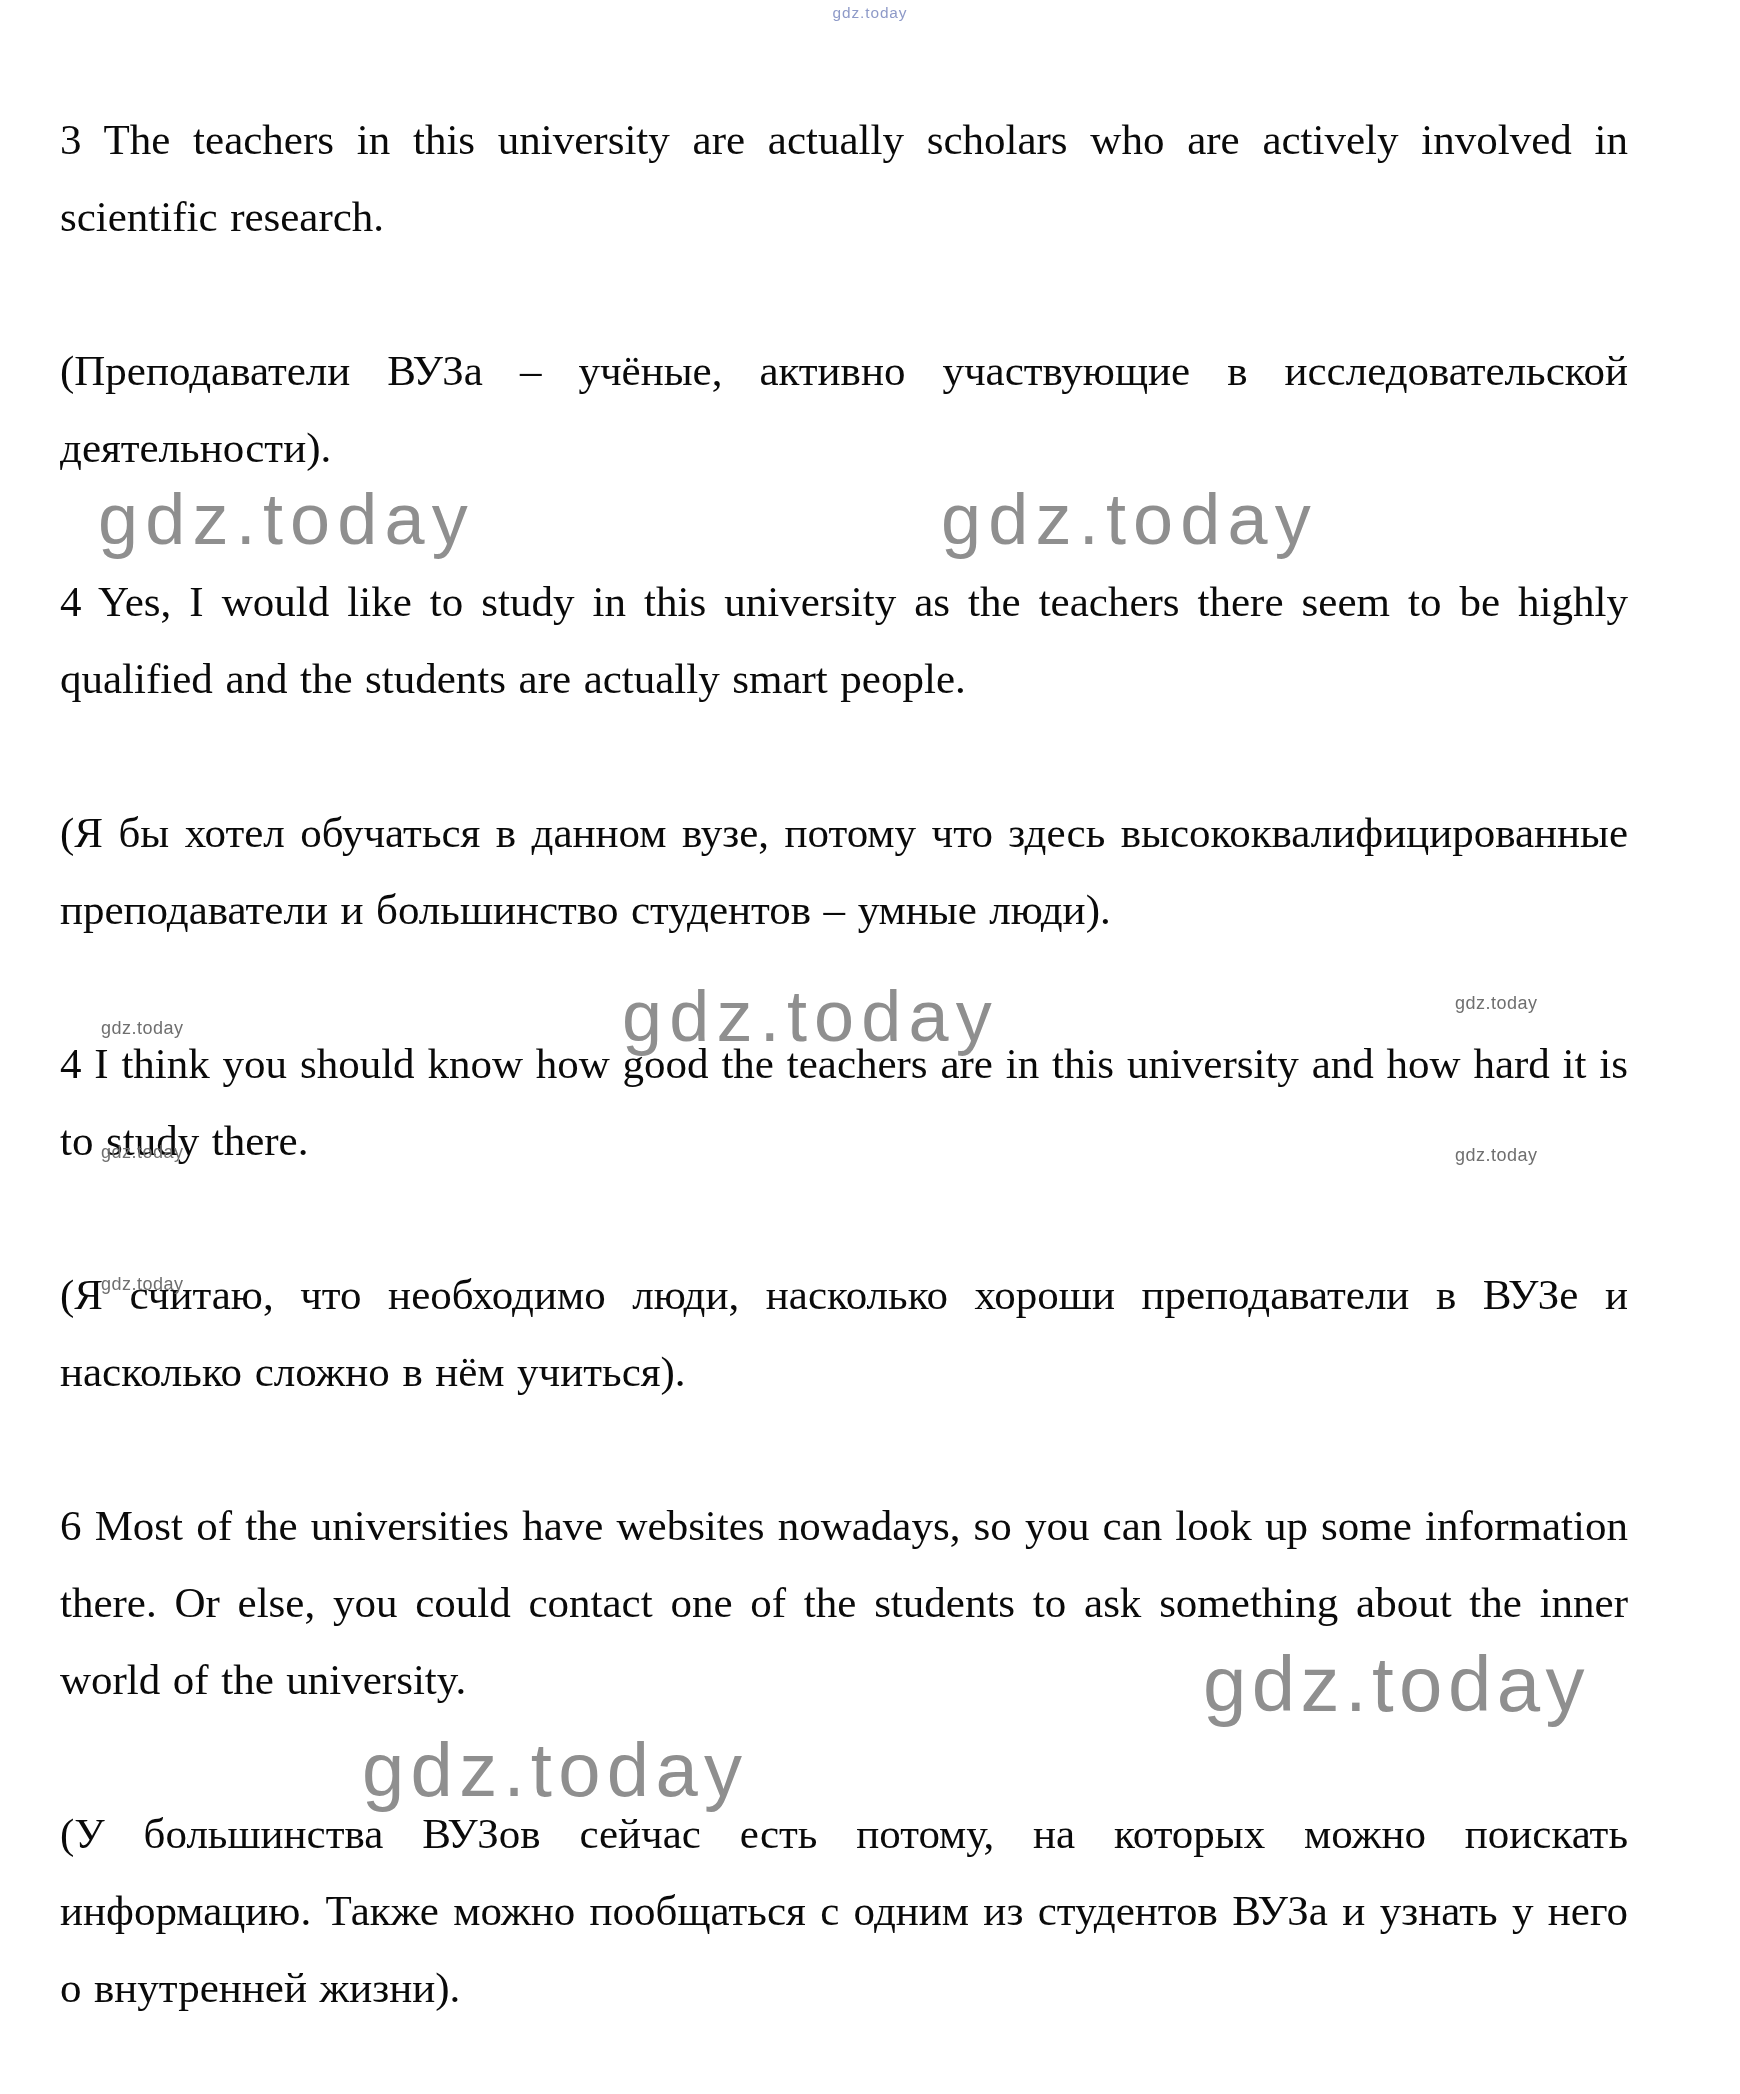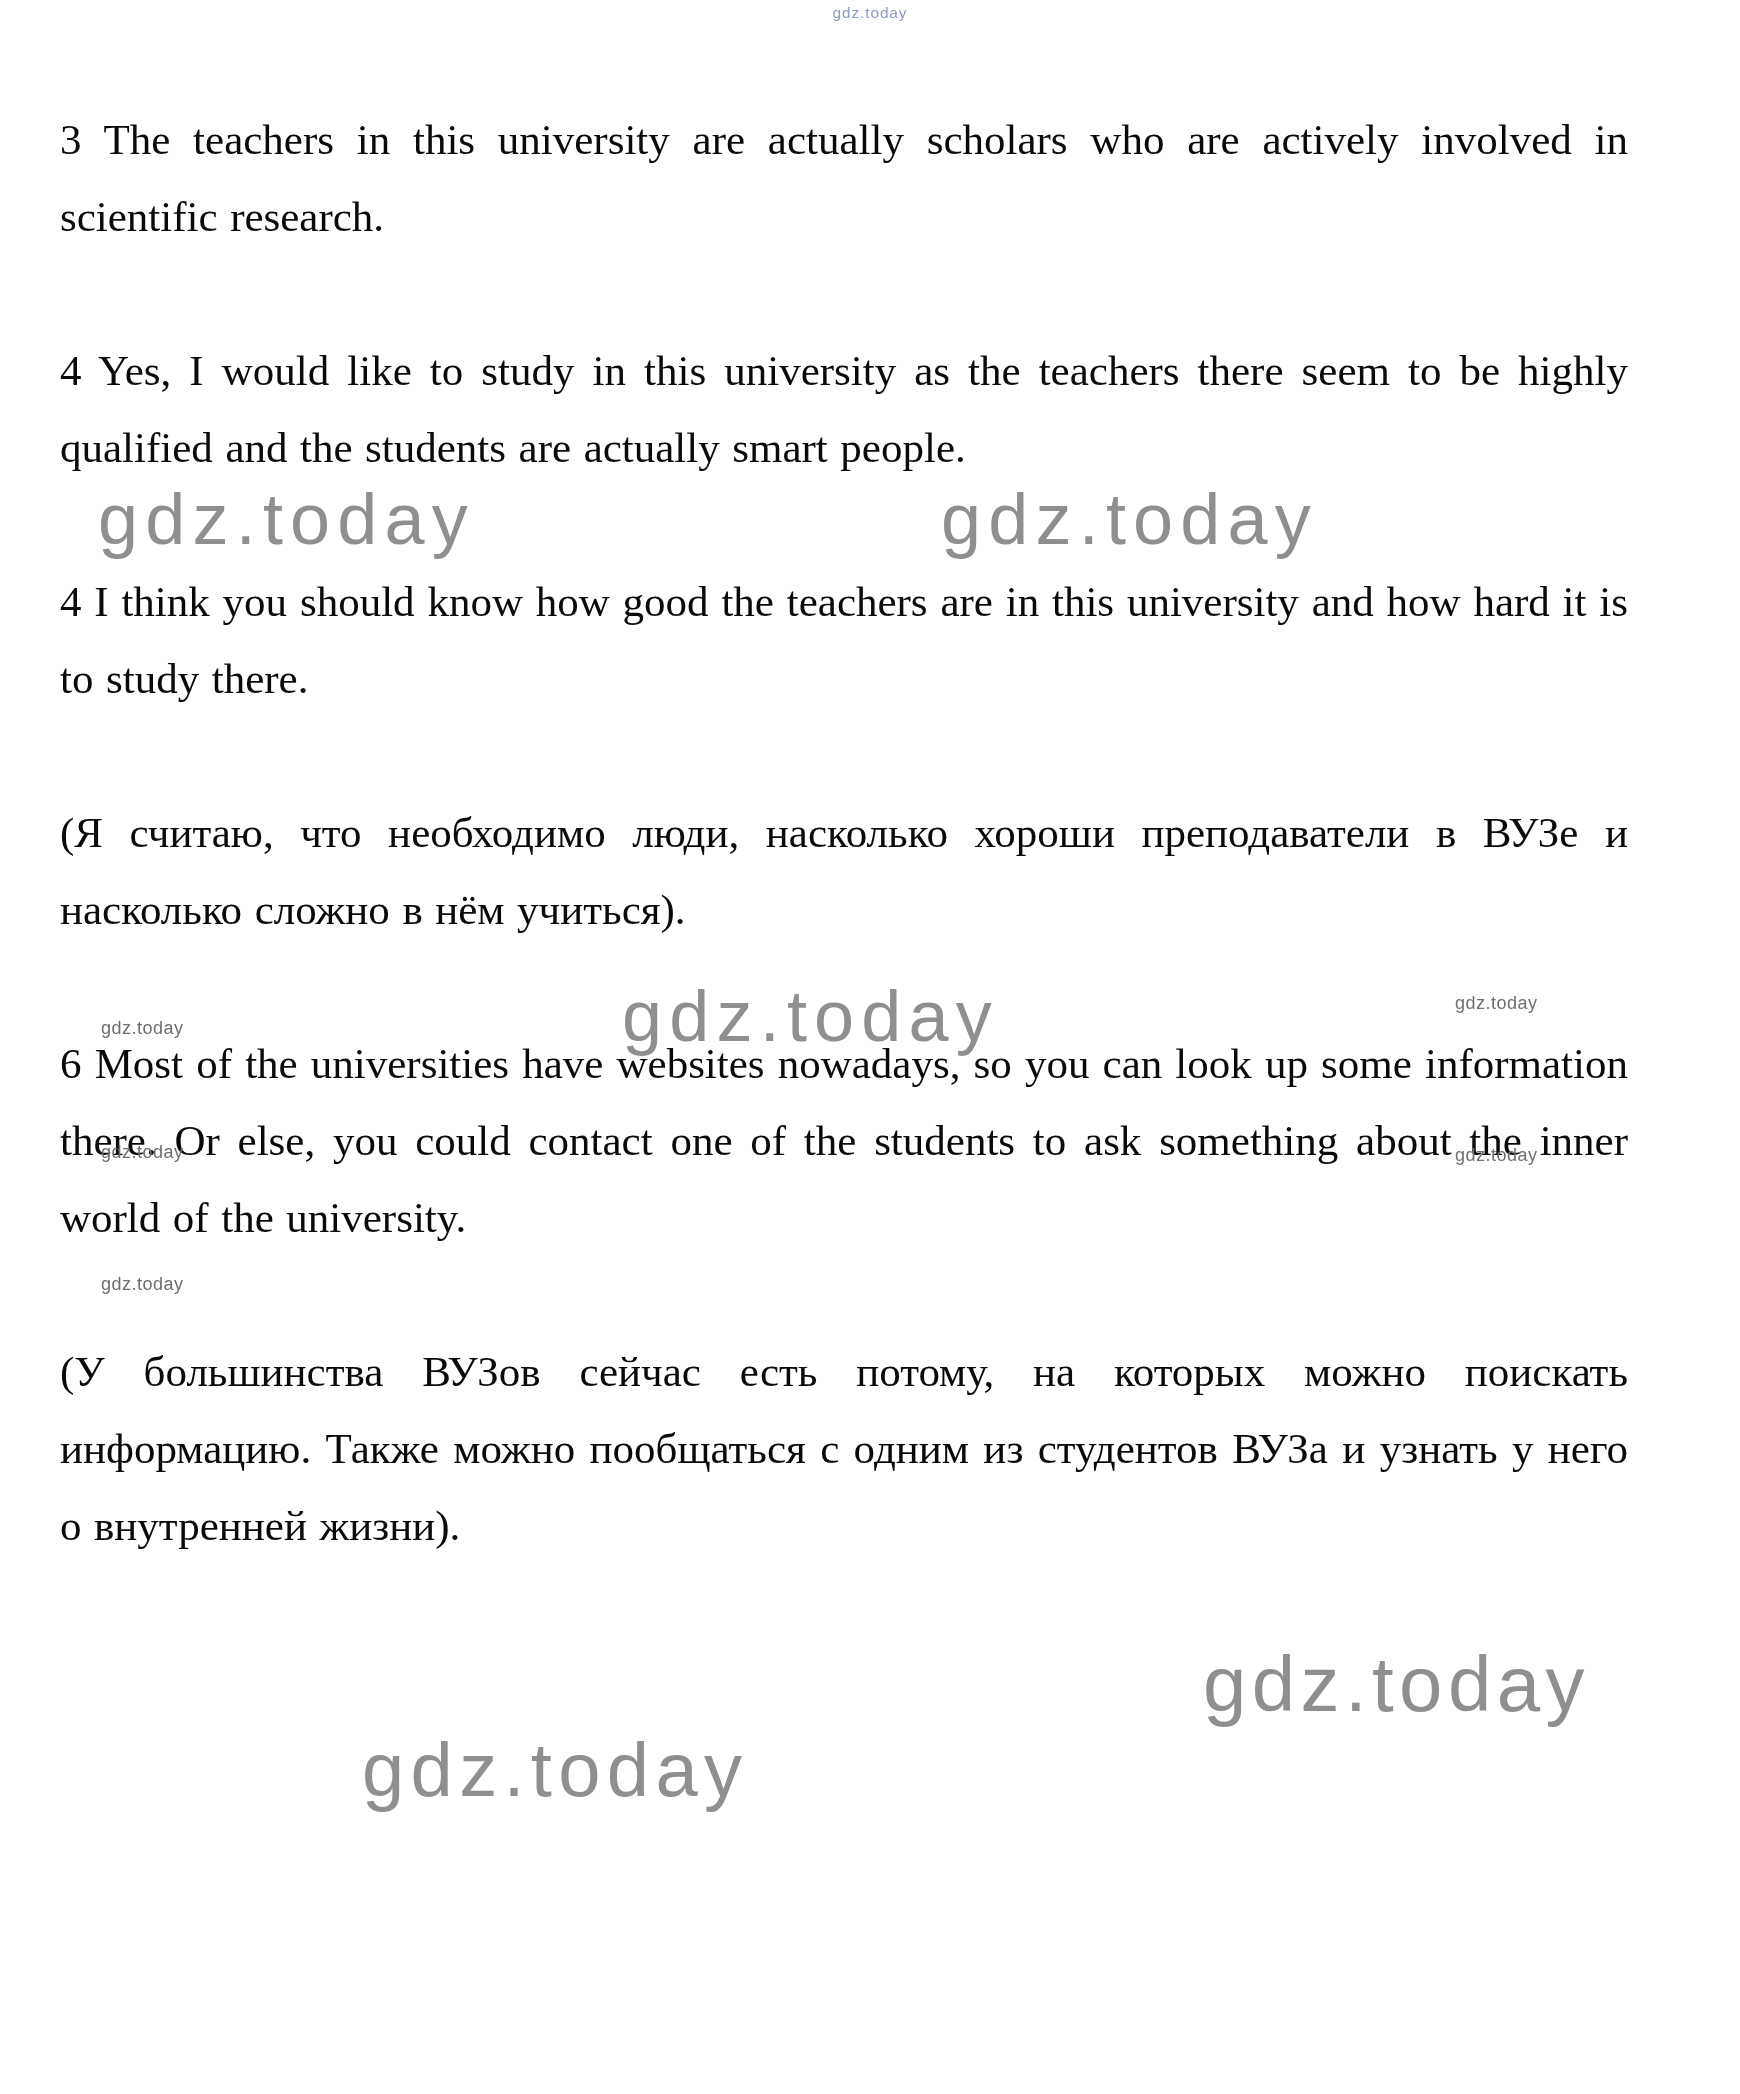--- a/index.html
+++ b/index.html
@@ -81,21 +81,23 @@
   <div class="wm wm-lg wm-4">gdz.today</div>
   <div class="wm wm-lg wm-5">gdz.today</div>
   <div class="wm wm-sm wm-s1">gdz.today</div>
   <div class="wm wm-sm wm-s2">gdz.today</div>
   <div class="wm wm-sm wm-s3">gdz.today</div>
   <div class="wm wm-sm wm-s4">gdz.today</div>
   <div class="wm wm-sm wm-s5">gdz.today</div>
 
   <main class="content">
     <p class="para" lang="en">3 The teachers in this university are actually scholars who are actively involved in scientific research.</p>
+    <p class="para" lang="ru">(Преподаватели ВУЗа – учёные, активно участвующие в исследовательской деятельности).</p>
     <p class="para" lang="en">4 Yes, I would like to study in this university as the teachers there seem to be highly qualified and the students are actually smart people.</p>
+    <p class="para" lang="ru">(Я бы хотел обучаться в данном вузе, потому что здесь высококвалифицированные преподаватели и большинство студентов – умные люди).</p>
     <p class="para" lang="en">4 I think you should know how good the teachers are in this university and how hard it is to study there.</p>
     <p class="para" lang="ru">(Я считаю, что необходимо люди, насколько хороши преподаватели в ВУЗе и насколько сложно в нём учиться).</p>
     <p class="para" lang="en">6 Most of the universities have websites nowadays, so you can look up some information there. Or else, you could contact one of the students to ask something about the inner world of the university.</p>
     <p class="para" lang="ru">(У большинства ВУЗов сейчас есть потому, на которых можно поискать информацию. Также можно пообщаться с одним из студентов ВУЗа и узнать у него о внутренней жизни).</p>
   </main>
 
 </div>
 
 
 </body></html>

